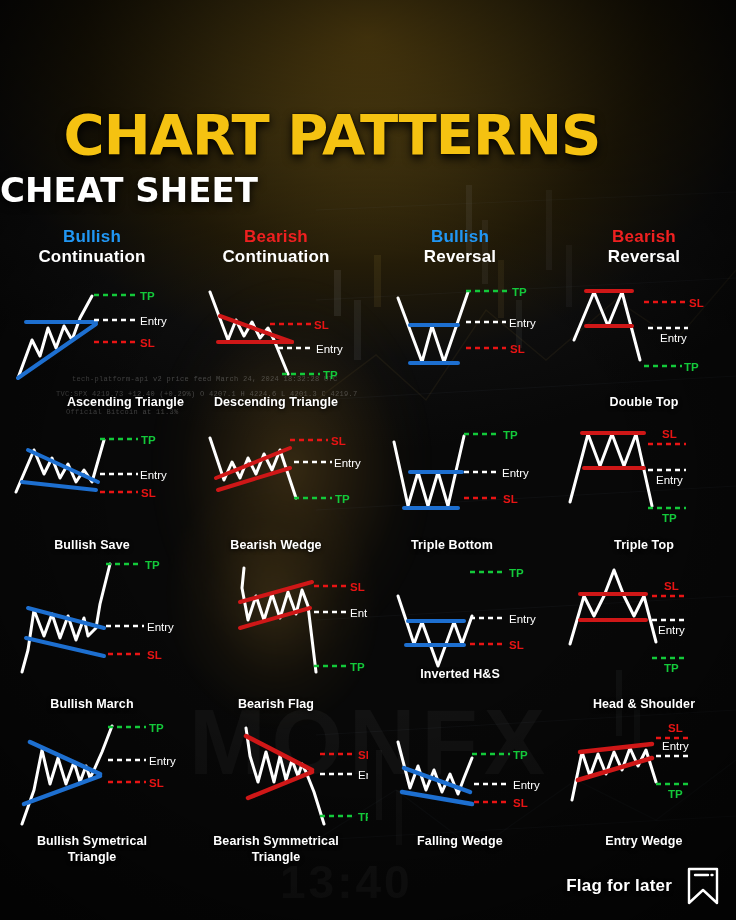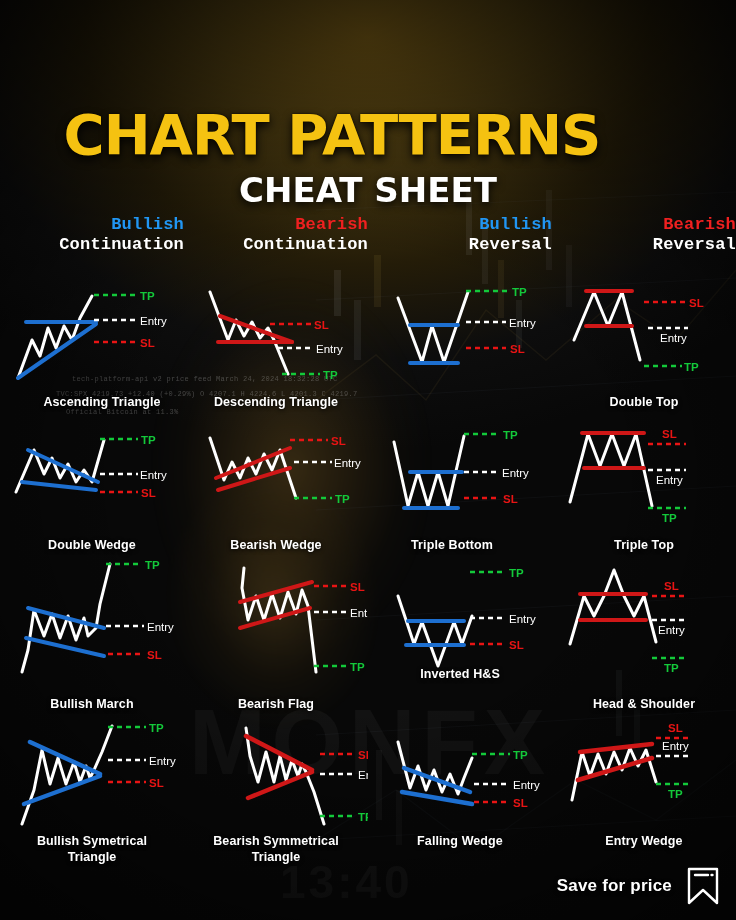--- a/index.html
+++ b/index.html
@@ -39,27 +39,27 @@
     font-size:20px;font-weight:bold;letter-spacing:1px;color:#e9b519;text-shadow:0 2px 5px rgba(0,0,0,.8);}
   .learn .amp{color:#fff;}
   .edu{position:absolute;right:14px;top:24px;text-align:right;line-height:1.18;}
   .edu .l1{font-size:17px;font-weight:bold;letter-spacing:.4px;color:#e9b519;text-shadow:0 2px 4px #000;}
   .edu .l2{font-size:17px;font-weight:bold;letter-spacing:.4px;color:#fff;text-shadow:0 2px 4px #000;}
 
   .title{position:absolute;left:0;top:102px;width:664px;text-align:center;
     font-size:56px;font-weight:bold;letter-spacing:-1px;color:#f5c211;
     text-shadow:0 4px 10px rgba(0,0,0,.95),0 0 2px rgba(0,0,0,.9);
     font-family:"DejaVu Sans","Liberation Sans",sans-serif;}
-  .subtitle{position:absolute;left:0;top:170px;width:736px;text-align:center;
+  .subtitle{position:absolute;left:0;top:170px;width:736px;
     font-size:34px;font-weight:bold;letter-spacing:0px;color:#fff;
     text-shadow:0 3px 9px rgba(0,0,0,.95);
     font-family:"DejaVu Sans","Liberation Sans",sans-serif;}
 
   
-  .colhead{position:absolute;top:216px;width:184px;text-align:right;line-height:1.1;font-family:Liberation Mono, monospace;}
+  .colhead{position:absolute;top:228px;width:184px;text-align:center;line-height:1.1;}
   .colhead .k1{font-size:17px;font-weight:bold;letter-spacing:.2px;}
   .colhead .k2{font-size:17px;font-weight:bold;color:#fff;letter-spacing:.2px;margin-top:1px;}
 
   
   .cell{position:absolute;width:184px;}
   .cell svg{display:block;}
   .cap{position:absolute;width:184px;text-align:center;font-size:12.5px;
     font-weight:bold;color:#fff;line-height:1.25;letter-spacing:.1px;
     text-shadow:0 1px 4px #000;}
 
@@ -144,21 +144,21 @@
       <line x1="26" y1="44" x2="96" y2="44" stroke="#1d6fd0" stroke-width="4" stroke-linecap="round"></line>
       <line x1="18" y1="100" x2="96" y2="46" stroke="#1d6fd0" stroke-width="4" stroke-linecap="round"></line>
       <line x1="94" y1="17" x2="136" y2="17" stroke="#13c93a" stroke-width="2.6" stroke-dasharray="5,4"></line>
       <text x="140" y="22" fill="#13c93a" font-size="11.5" font-weight="bold" font-family="Liberation Sans, sans-serif">TP</text>
       <line x1="94" y1="42" x2="136" y2="42" stroke="#fff" stroke-width="2.6" stroke-dasharray="5,4"></line>
       <text x="140" y="47" fill="#fff" font-size="11.5" font-family="Liberation Sans, sans-serif">Entry</text>
       <line x1="94" y1="64" x2="136" y2="64" stroke="#e81414" stroke-width="2.6" stroke-dasharray="5,4"></line>
       <text x="140" y="69" fill="#e81414" font-size="11.5" font-weight="bold" font-family="Liberation Sans, sans-serif">SL</text>
     </svg>
   </div>
-  <div class="cap" style="left:10px;top:395px;">Ascending Triangle</div>
+  <div class="cap" style="left:0px;top:395px;text-align:right;">Ascending Triangle</div>
 
   <div class="cell" style="left:184px;top:278px;">
     <svg width="184" height="112" viewBox="0 0 184 112">
       <polyline points="26,14 44,62 52,42 60,58 68,44 76,60 84,50 90,62 104,96" fill="none" stroke="#fff" stroke-width="3" stroke-linejoin="round" stroke-linecap="round"></polyline>
       <line x1="34" y1="64" x2="108" y2="64" stroke="#cf1717" stroke-width="4" stroke-linecap="round"></line>
       <line x1="36" y1="38" x2="108" y2="64" stroke="#cf1717" stroke-width="4" stroke-linecap="round"></line>
       <line x1="86" y1="46" x2="128" y2="46" stroke="#e81414" stroke-width="2.6" stroke-dasharray="5,4"></line>
       <text x="130" y="51" fill="#e81414" font-size="11.5" font-weight="bold" font-family="Liberation Sans, sans-serif">SL</text>
       <line x1="94" y1="70" x2="130" y2="70" stroke="#fff" stroke-width="2.6" stroke-dasharray="5,4"></line>
       <text x="132" y="75" fill="#fff" font-size="11.5" font-family="Liberation Sans, sans-serif">Entry</text>
@@ -203,21 +203,21 @@
       <line x1="28" y1="30" x2="98" y2="62" stroke="#1d6fd0" stroke-width="4" stroke-linecap="round"></line>
       <line x1="22" y1="62" x2="96" y2="70" stroke="#1d6fd0" stroke-width="4" stroke-linecap="round"></line>
       <line x1="100" y1="19" x2="138" y2="19" stroke="#13c93a" stroke-width="2.6" stroke-dasharray="5,4"></line>
       <text x="141" y="24" fill="#13c93a" font-size="11.5" font-weight="bold" font-family="Liberation Sans, sans-serif">TP</text>
       <line x1="100" y1="54" x2="138" y2="54" stroke="#fff" stroke-width="2.6" stroke-dasharray="5,4"></line>
       <text x="140" y="59" fill="#fff" font-size="11.5" font-family="Liberation Sans, sans-serif">Entry</text>
       <line x1="100" y1="72" x2="138" y2="72" stroke="#e81414" stroke-width="2.6" stroke-dasharray="5,4"></line>
       <text x="141" y="77" fill="#e81414" font-size="11.5" font-weight="bold" font-family="Liberation Sans, sans-serif">SL</text>
     </svg>
   </div>
-  <div class="cap" style="left:0px;top:538px;">Double Wedge</div>
+  <div class="cap" style="left:0px;top:538px;">Bullish Save</div>
 
   <div class="cell" style="left:184px;top:420px;">
     <svg width="184" height="112" viewBox="0 0 184 112">
       <polyline points="26,18 40,60 48,42 56,58 64,38 72,54 80,34 88,50 96,30 112,78" fill="none" stroke="#fff" stroke-width="3" stroke-linejoin="round" stroke-linecap="round"></polyline>
       <line x1="32" y1="58" x2="106" y2="28" stroke="#cf1717" stroke-width="4" stroke-linecap="round"></line>
       <line x1="34" y1="70" x2="106" y2="48" stroke="#cf1717" stroke-width="4" stroke-linecap="round"></line>
       <line x1="106" y1="20" x2="144" y2="20" stroke="#e81414" stroke-width="2.6" stroke-dasharray="5,4"></line>
       <text x="147" y="25" fill="#e81414" font-size="11.5" font-weight="bold" font-family="Liberation Sans, sans-serif">SL</text>
       <line x1="110" y1="42" x2="148" y2="42" stroke="#fff" stroke-width="2.6" stroke-dasharray="5,4"></line>
       <text x="150" y="47" fill="#fff" font-size="11.5" font-family="Liberation Sans, sans-serif">Entry</text>
@@ -373,21 +373,21 @@
       <text x="116" y="20" fill="#e81414" font-size="11.5" font-weight="bold" font-family="Liberation Sans, sans-serif">SL</text>
       <line x1="104" y1="44" x2="140" y2="44" stroke="#fff" stroke-width="2.6" stroke-dasharray="5,4"></line>
       <text x="110" y="38" fill="#fff" font-size="11.5" font-family="Liberation Sans, sans-serif">Entry</text>
       <line x1="104" y1="72" x2="140" y2="72" stroke="#13c93a" stroke-width="2.6" stroke-dasharray="5,4"></line>
       <text x="116" y="86" fill="#13c93a" font-size="11.5" font-weight="bold" font-family="Liberation Sans, sans-serif">TP</text>
     </svg>
   </div>
   <div class="cap" style="left:552px;top:834px;">Entry Wedge</div>
 
   <div class="savewrap">
-    <span class="savetxt">Save for price</span>
+    <span class="savetxt">Flag for later</span>
     <svg class="bookmark" viewBox="0 0 34 40">
       <path d="M3 3 H31 V37 L17 24 L3 37 Z" fill="none" stroke="#fff" stroke-width="2.4" stroke-linejoin="round"></path>
       <line x1="9" y1="9" x2="22" y2="9" stroke="#fff" stroke-width="2.4" stroke-linecap="round"></line>
       <line x1="25.5" y1="9" x2="26.5" y2="9" stroke="#fff" stroke-width="2.4" stroke-linecap="round"></line>
     </svg>
   </div>
 
 </div>
 
 </body></html>

